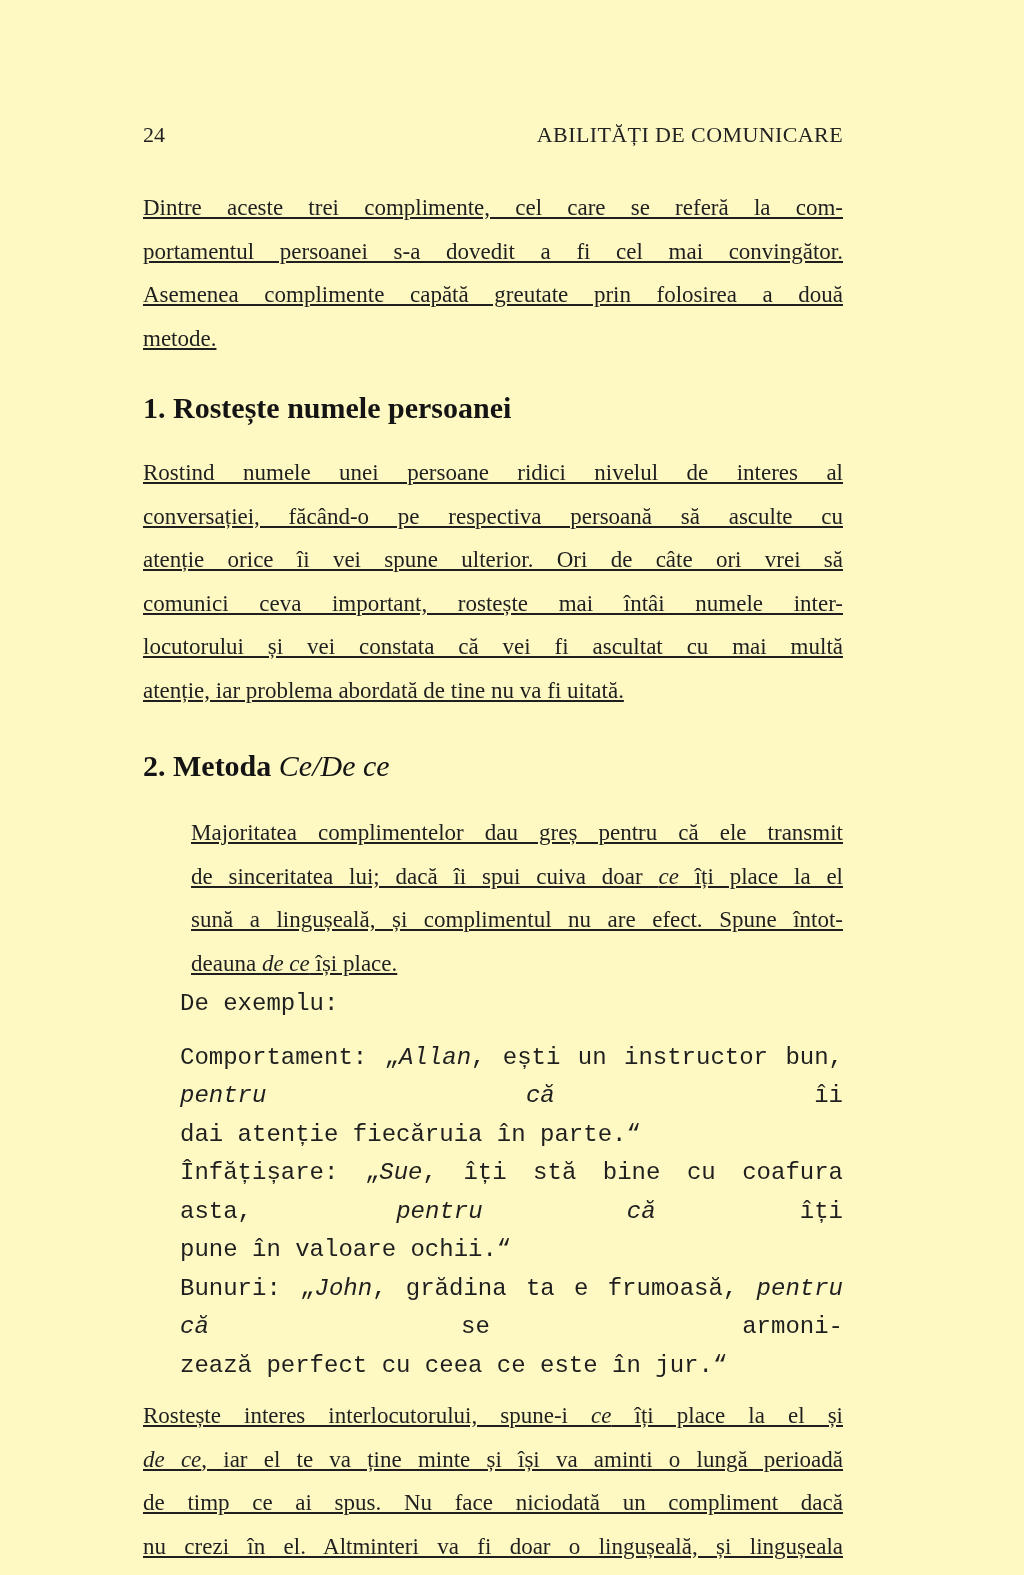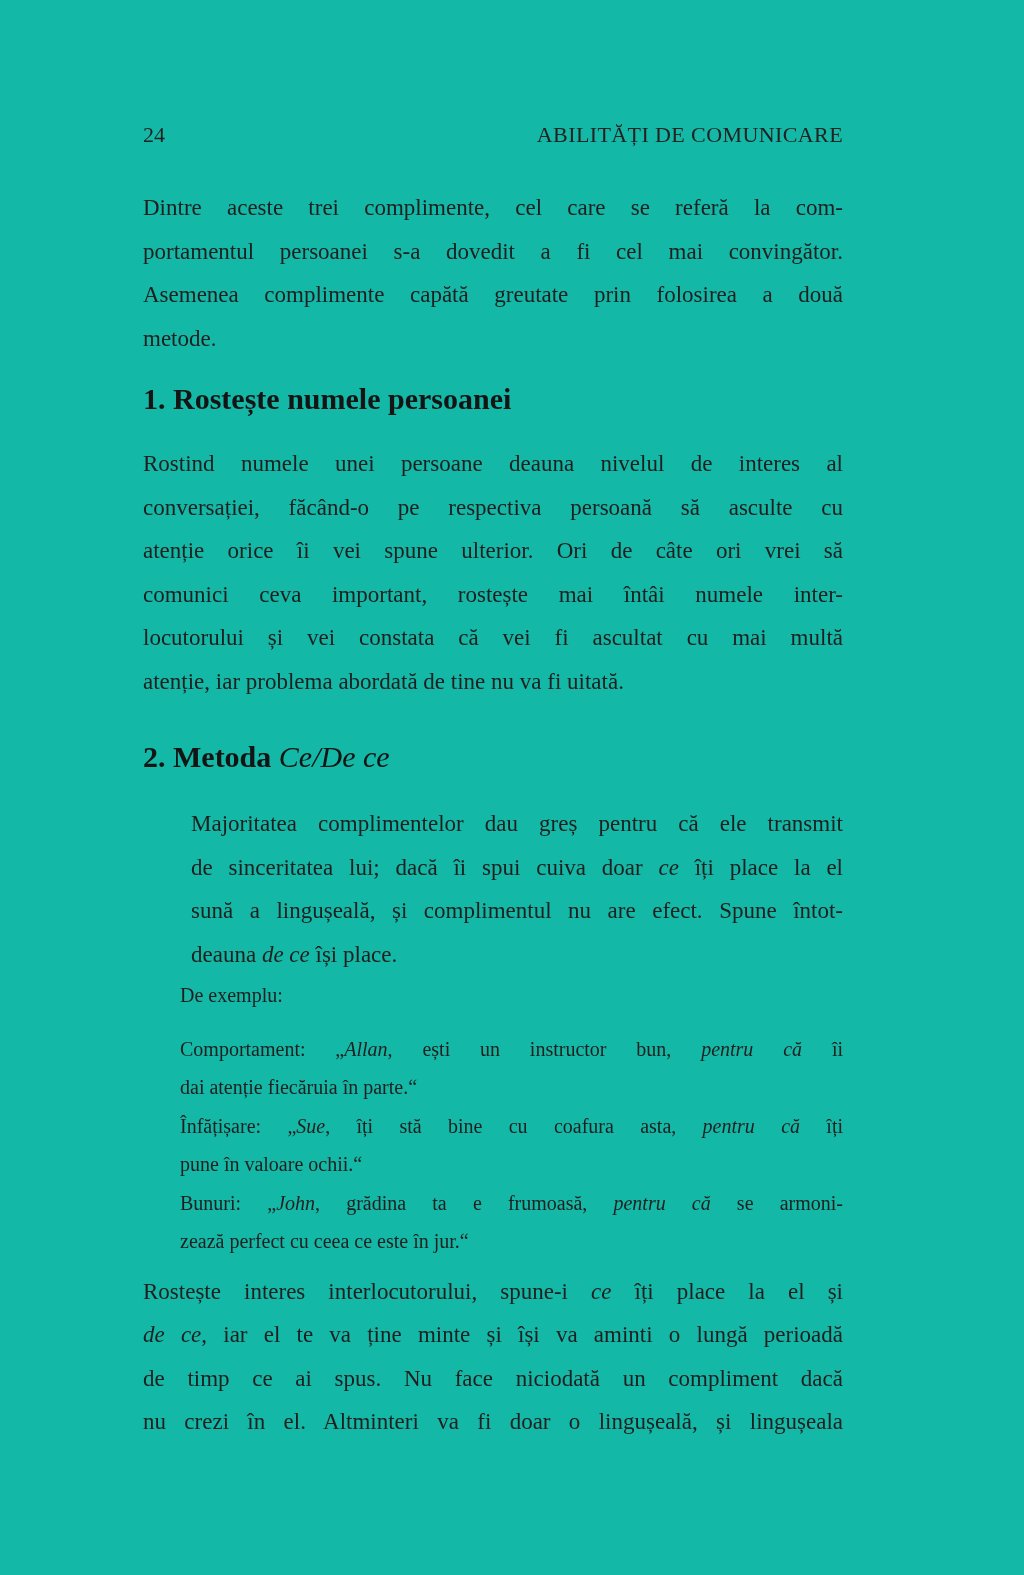--- a/index.html
+++ b/index.html
@@ -8,21 +8,21 @@
     height: 1575px;
     background: #ffffff;
     font-family: "Liberation Serif", "DejaVu Serif", serif;
     color: #1f1f1f;
     overflow: hidden;
   }
   .page {
     position: relative;
     width: 1024px;
     height: 1575px;
-    background: #14b8a6;
+    background: #fef9c3;
   }
   .content {
     position: absolute;
     left: 143px;
     top: 0;
     width: 700px;
   }
   .header {
     margin-top: 121px;
     display: flex;
@@ -33,47 +33,49 @@
     color: #222222;
   }
   .header .running-title {
     letter-spacing: 0.4px;
     text-align: center;
   }
   .block { color: #1f1f1f; }
   .paragraph {
     font-size: 23px;
     line-height: 43.5px;
+    text-decoration: underline;
   }
   .heading {
     font-size: 30px;
     line-height: 40px;
     font-weight: bold;
     color: #141414;
   }
   .heading .it { font-weight: normal; }
   .example {
-    font-size: 20px;
+    font-size: 24px;
     line-height: 38.5px;
     margin-left: 37px;
+    font-family: Liberation Mono, monospace;
   }
   .line {
     text-align: justify;
     text-align-last: justify;
   }
   .line.no-just {
     text-align: left;
     text-align-last: left;
   }
   .it { font-style: italic; }
   .bd { font-weight: bold; }
 
   
   [data-name="paragraph-1"]  { margin-top: 38px; }
-  [data-name="heading-1"]    { margin-top: 19px; }
+  [data-name="heading-1"]    { margin-top: 28px; }
   [data-name="paragraph-2"]  { margin-top: 23px; }
   [data-name="heading-2"]    { margin-top: 34px; }
   [data-name="paragraph-3"]  { margin-top: 25px; margin-left: 48px; }
   [data-name="example-intro"]{ margin-top: 0px;  }
   [data-name="example-list"] { margin-top: 15px; }
   [data-name="paragraph-4"]  { margin-top: 9px;  }
 </style>
 </head>
 <body>
 
@@ -87,21 +89,21 @@
         <div class="block paragraph" data-name="paragraph-1">
           <div class="line" data-name="text-line"><span data-name="text-segment">Dintre aceste trei complimente, cel care se referă la com-</span></div>
           <div class="line" data-name="text-line"><span data-name="text-segment">portamentul persoanei s-a dovedit a fi cel mai convingător.</span></div>
           <div class="line" data-name="text-line"><span data-name="text-segment">Asemenea complimente capătă greutate prin folosirea a două</span></div>
           <div class="line no-just" data-name="text-line"><span data-name="text-segment">metode.</span></div>
         </div>
         <div class="block heading" data-name="heading-1">
           <div class="line no-just" data-name="text-line"><span class="bd" data-name="text-segment">1. Rostește numele persoanei</span></div>
         </div>
         <div class="block paragraph" data-name="paragraph-2">
-          <div class="line" data-name="text-line"><span data-name="text-segment">Rostind numele unei persoane deauna nivelul de interes al</span></div>
+          <div class="line" data-name="text-line"><span data-name="text-segment">Rostind numele unei persoane ridici nivelul de interes al</span></div>
           <div class="line" data-name="text-line"><span data-name="text-segment">conversației, făcând-o pe respectiva persoană să asculte cu</span></div>
           <div class="line" data-name="text-line"><span data-name="text-segment">atenție orice îi vei spune ulterior. Ori de câte ori vrei să</span></div>
           <div class="line" data-name="text-line"><span data-name="text-segment">comunici ceva important, rostește mai întâi numele inter-</span></div>
           <div class="line" data-name="text-line"><span data-name="text-segment">locutorului și vei constata că vei fi ascultat cu mai multă</span></div>
           <div class="line no-just" data-name="text-line"><span data-name="text-segment">atenție, iar problema abordată de tine nu va fi uitată.</span></div>
         </div>
         <div class="block heading" data-name="heading-2">
           <div class="line no-just" data-name="text-line"><span class="bd" data-name="text-segment">2. Metoda </span><span class="it" data-name="text-segment">Ce/De ce</span></div>
         </div>
         <div class="block paragraph" data-name="paragraph-3">

